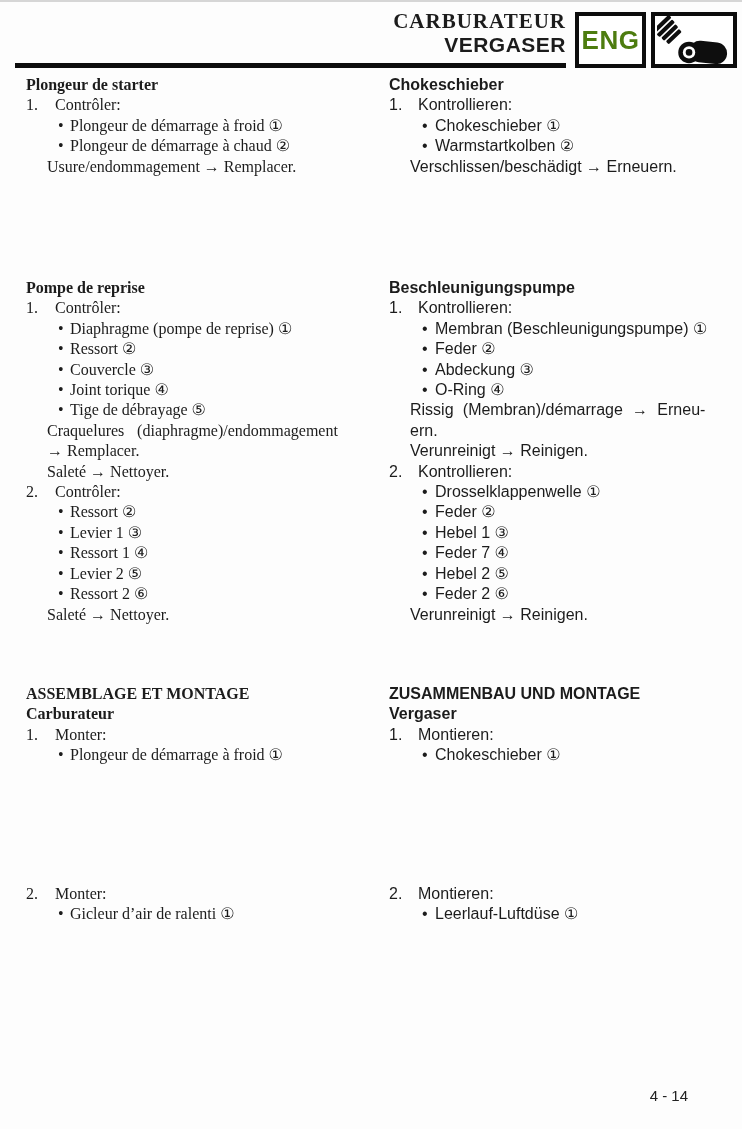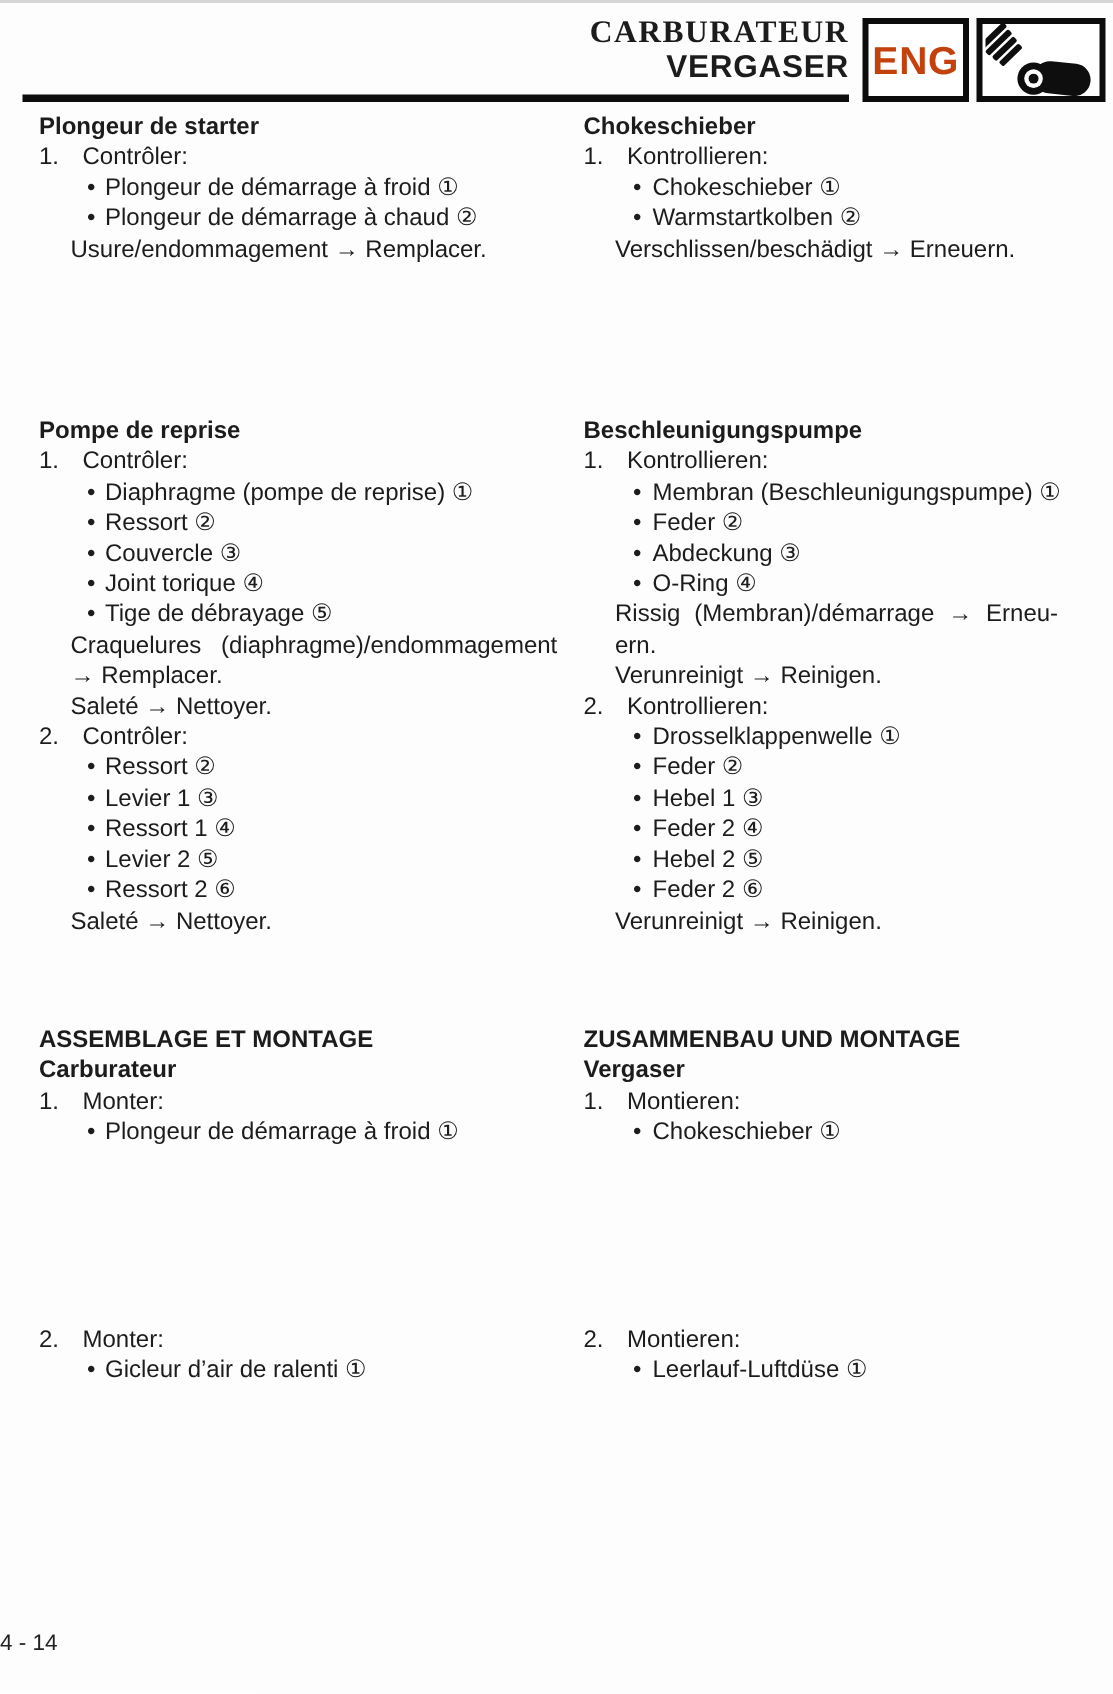--- a/index.html
+++ b/index.html
@@ -10,43 +10,43 @@
   }
   .scan-edge-top { position:absolute; top:0; left:0; width:742px; height:2px; background:#d6d6d6; }
 
   
   .titles { position:absolute; top:10px; left:0; width:566px; text-align:right; }
   .title-fr { font-family:"Liberation Serif", serif; font-weight:bold; font-size:21px; letter-spacing:1px; line-height:23px; }
   .title-de { font-family:"Liberation Sans", sans-serif; font-weight:bold; font-size:21px; letter-spacing:0.5px; line-height:23px; }
   .header-rule { position:absolute; top:63px; left:15px; width:551px; height:5px; background:#0d0d0d; }
   .tab-boxes { position:absolute; top:12px; left:575px; display:flex; gap:5px; }
   .tab-box { box-sizing:border-box; border:4px solid #0c0c0c; background:#fff; height:56px; display:flex; align-items:center; justify-content:center; }
-  .tab-box.eng { width:71px; font-family:"Liberation Sans", sans-serif; font-weight:bold; font-size:26px; letter-spacing:0.5px; color:#c2410c; }
+  .tab-box.eng { width:71px; font-family:"Liberation Sans", sans-serif; font-weight:bold; font-size:26px; letter-spacing:0.5px; color:#4d7c0f; }
   .tab-box.icon { width:86px; }
 
   
   .blk { position:absolute; }
-  .fr { font-family:Liberation Sans, sans-serif; }
+  .fr { font-family:Liberation Serif, serif; }
   .de { font-family:"Liberation Sans", sans-serif; }
   .col-l { left:26px;  width:352px; }
   .col-r { left:389px; width:348px; }
   .hd, .step, .bullet, .note { margin:0; line-height:20.4px; font-size:16px; }
   .hd { font-weight:bold; }
   .step { display:flex; }
   .step .num { flex:none; width:29px; }
   .bullet { display:flex; margin-left:32px; }
   .bullet::before { content:"\2022"; flex:none; width:12px; }
   .de .bullet { margin-left:33px; }
   .de .bullet::before { width:13px; }
   .note { margin-left:21px; }
   .ws-wide { word-spacing:0.55em; }
   .ws-med  { word-spacing:0.30em; }
 
   
-  .footer { position:absolute; top:1087px; left:0; width:688px; text-align:left;
+  .footer { position:absolute; top:1087px; left:0; width:688px; text-align:right;
             font-family:"Liberation Sans", sans-serif; font-size:15px; color:#222; }
 </style>
 </head>
 <body>
 
 <div class="page">
   <div class="scan-edge-top"></div>
 
   <div class="titles">
     <div class="title-fr">CARBURATEUR</div>
@@ -179,21 +179,21 @@
     <div class="bullet">
         <span>Drosselklappenwelle ①</span>
       </div>
     <div class="bullet">
         <span>Feder ②</span>
       </div>
     <div class="bullet">
         <span>Hebel 1 ③</span>
       </div>
     <div class="bullet">
-        <span>Feder 2 ④</span>
+        <span>Feder 7 ④</span>
       </div>
     <div class="bullet">
         <span>Hebel 2 ⑤</span>
       </div>
     <div class="bullet">
         <span>Feder 2 ⑥</span>
       </div>
     <p class="note">Verunreinigt → Reinigen.</p>
   </div>
 

